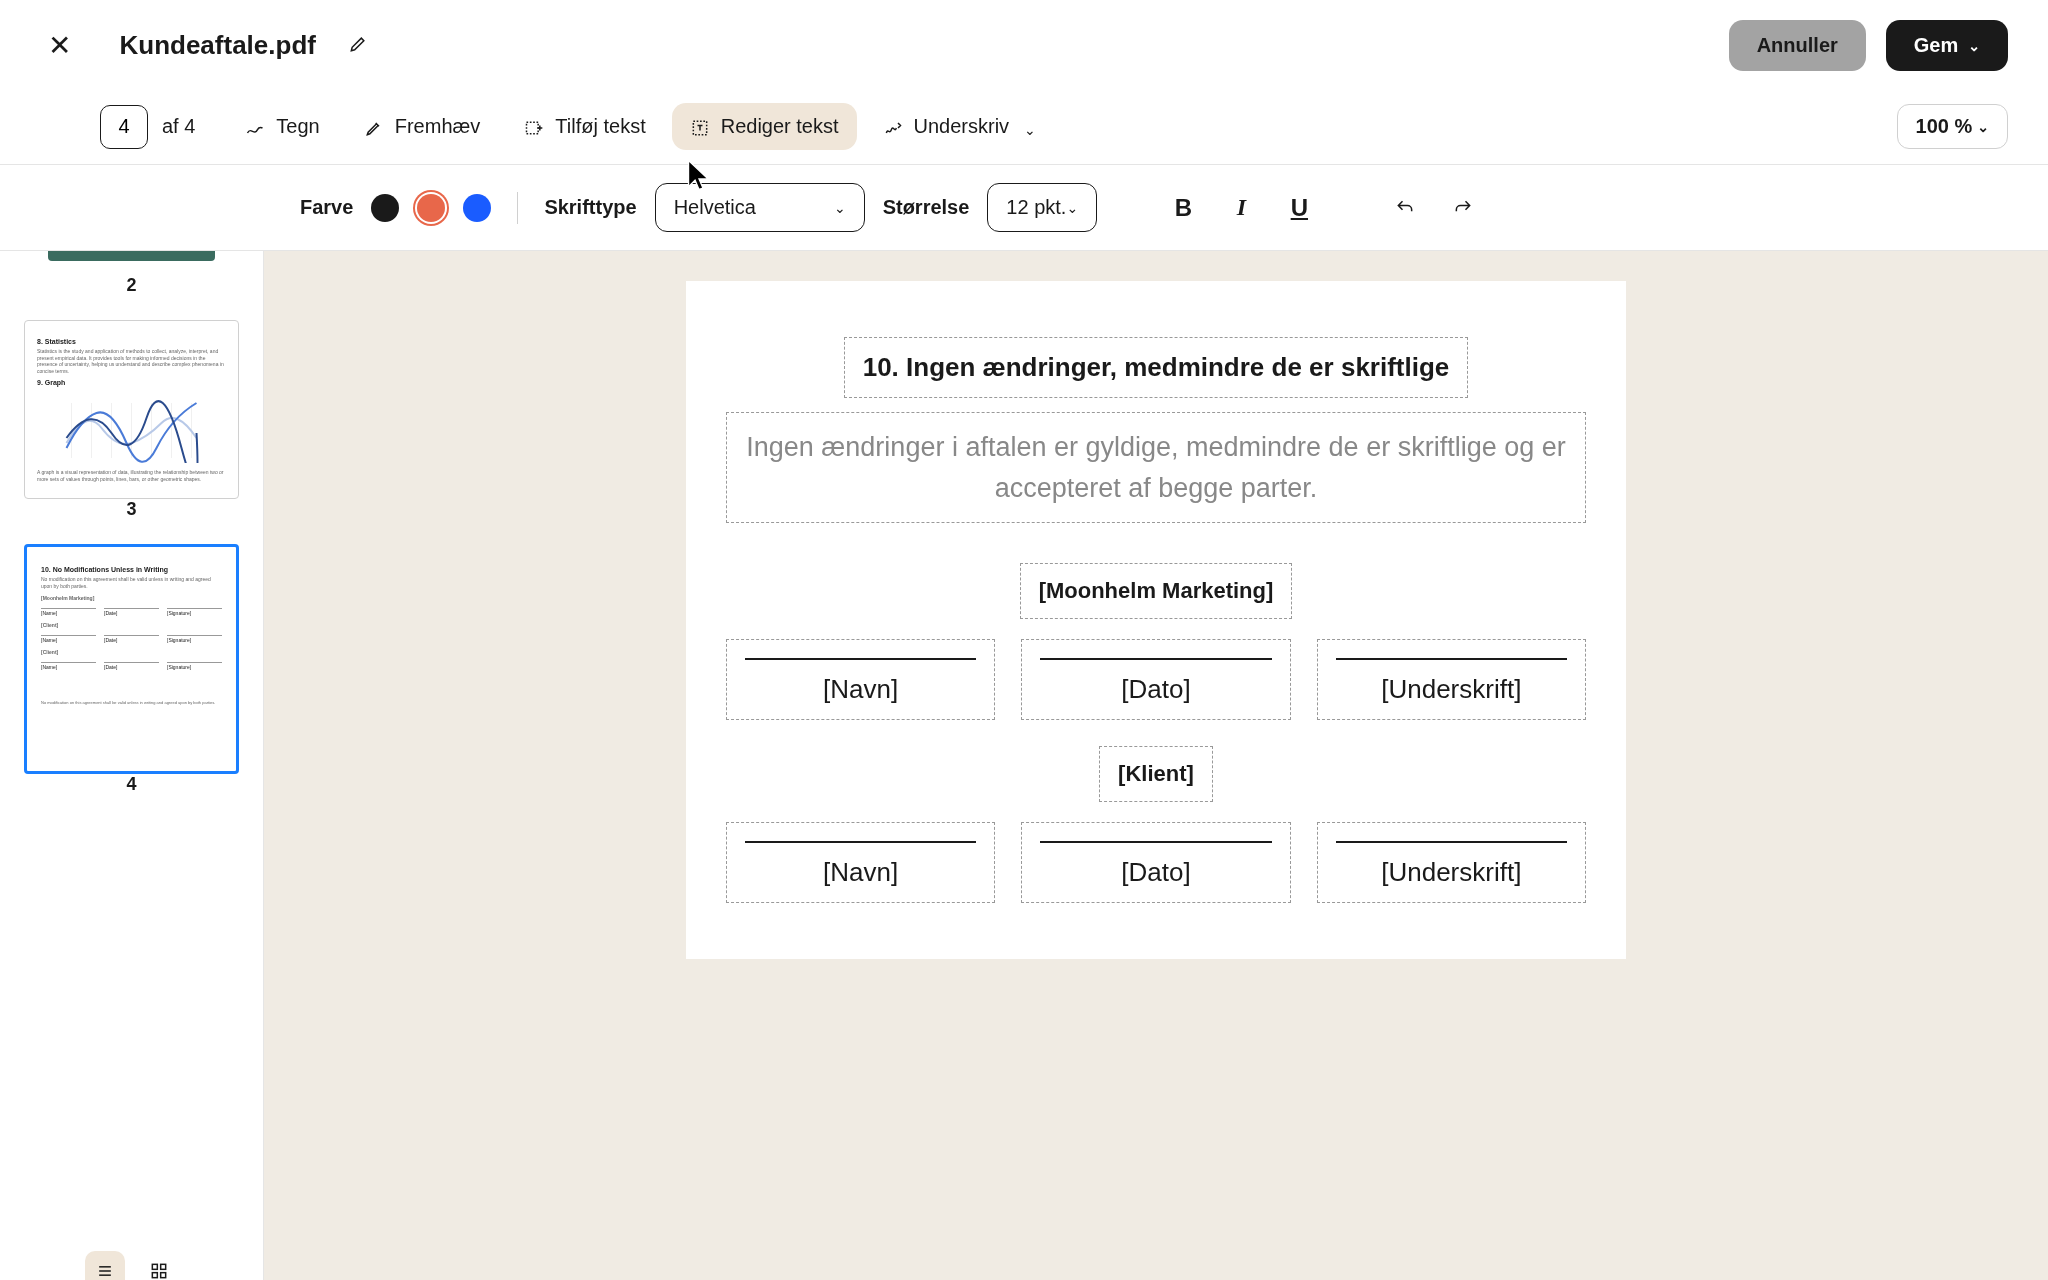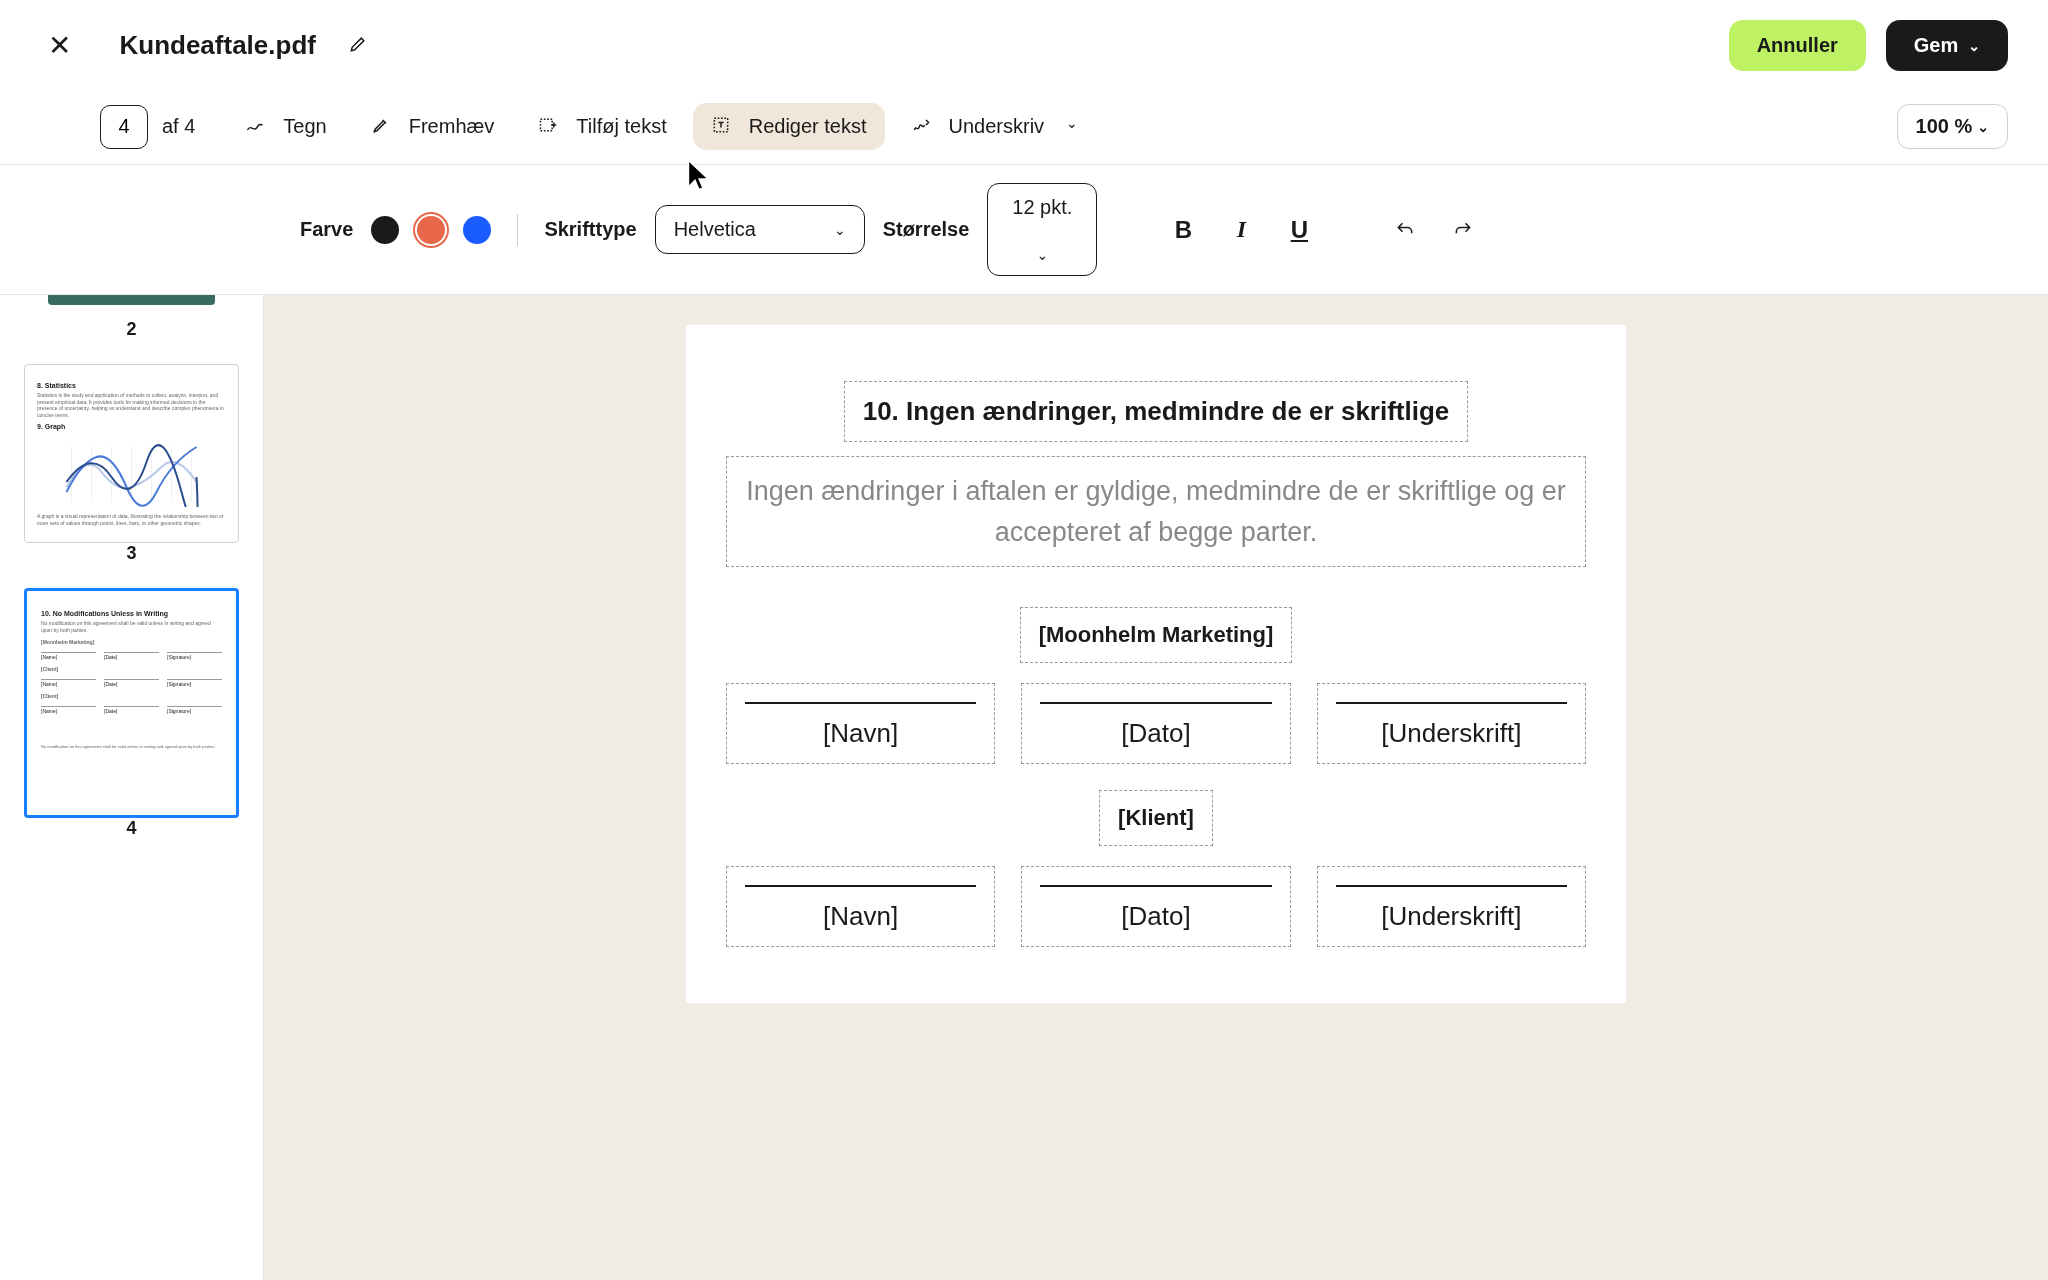--- a/index.html
+++ b/index.html
@@ -4,41 +4,41 @@
 <style>
 * { box-sizing: border-box; margin: 0; padding: 0; }
 body { font-family: -apple-system, BlinkMacSystemFont, "Segoe UI", Helvetica, Arial, sans-serif; background: #fff; color: #1a1a1a; overflow: hidden; }
 
 .header { display: flex; align-items: center; padding: 20px 40px; gap: 20px; }
 .close-btn { font-size: 28px; font-weight: 300; cursor: pointer; padding: 4px 8px; }
 .filename { font-size: 26px; font-weight: 700; margin-left: 20px; }
 .edit-icon { margin-left: 12px; cursor: pointer; }
 .spacer { flex: 1; }
 .btn { padding: 14px 28px; border-radius: 14px; font-size: 20px; font-weight: 600; border: none; cursor: pointer; }
-.btn-cancel { background: #bef264; color: #1a1a1a; }
+.btn-cancel { background: #a3a3a3; color: #1a1a1a; }
 .btn-save { background: #1a1a1a; color: #fff; display: inline-flex; align-items: center; gap: 10px; }
 .btn-save .chev { font-size: 14px; }
 
 .toolbar { display: flex; align-items: center; padding: 12px 40px 14px 100px; gap: 8px; border-bottom: 1px solid #e5e5e5; }
 .page-input { width: 48px; height: 44px; border: 1.5px solid #1a1a1a; border-radius: 10px; text-align: center; font-size: 20px; font-weight: 500; }
 .page-total { font-size: 20px; margin-left: 6px; margin-right: 24px; }
-.tool { display: inline-flex; align-items: flex-start; gap: 18px; padding: 12px 18px; border-radius: 14px; font-size: 20px; font-weight: 500; cursor: pointer; }
+.tool { display: inline-flex; align-items: flex-end; gap: 11px; padding: 12px 18px; border-radius: 14px; font-size: 20px; font-weight: 500; cursor: pointer; }
 .tool.active { background: #f0e6d9; }
 .tool-icon { width: 20px; height: 20px; display: inline-flex; align-items: center; justify-content: center; }
 .zoom { margin-left: auto; border: 1.5px solid #d0d0d0; border-radius: 12px; padding: 10px 18px; display: inline-flex; align-items: center; gap: 5px; font-size: 20px; font-weight: 600; cursor: pointer; }
 
 .formatbar { display: flex; align-items: center; padding: 18px 40px 18px 300px; gap: 18px; border-bottom: 1px solid #e5e5e5; }
 .fmt-label { font-size: 20px; font-weight: 600; }
 .swatch { width: 28px; height: 28px; border-radius: 50%; cursor: pointer; }
 .swatch.black { background: #1a1a1a; }
 .swatch.orange { background: #e8674a; box-shadow: 0 0 0 2px #fff, 0 0 0 4px #e8674a; }
 .swatch.blue { background: #1a5cff; }
 .vdiv { width: 1px; height: 32px; background: #d0d0d0; margin: 0 8px; }
 .select { border: 1.5px solid #1a1a1a; border-radius: 12px; padding: 12px 18px; font-size: 20px; display: inline-flex; align-items: center; gap: 40px; cursor: pointer; min-width: 210px; justify-content: space-between; }
-.select.small { min-width: 110px; gap: 28px; flex-direction: column; }
+.select.small { min-width: 110px; gap: 0; }
 .fmt-btn { width: 40px; height: 40px; display: inline-flex; align-items: center; justify-content: center; font-size: 24px; font-weight: 700; cursor: pointer; }
 .fmt-btn.italic { font-style: italic; font-family: Georgia, serif; }
 .fmt-btn.underline { text-decoration: underline; }
 
 .main { display: flex; height: calc(100vh - 220px); }
 .sidebar { width: 264px; border-right: 1px solid #e5e5e5; padding: 0 24px 20px; overflow-y: auto; display: flex; flex-direction: column; }
 .thumb-strip { position: absolute; top: 0; left: 24px; right: 24px; height: 10px; background: #3a6b5f; border-radius: 0 0 4px 4px; }
 .thumb-wrap { position: relative; margin-bottom: 10px; }
 .thumb { border: 1.5px solid #d0d0d0; border-radius: 4px; background: #fff; padding: 12px; font-size: 6px; line-height: 1.3; position: relative; }
 .thumb.selected { border: 3px solid #1a7fff; }

